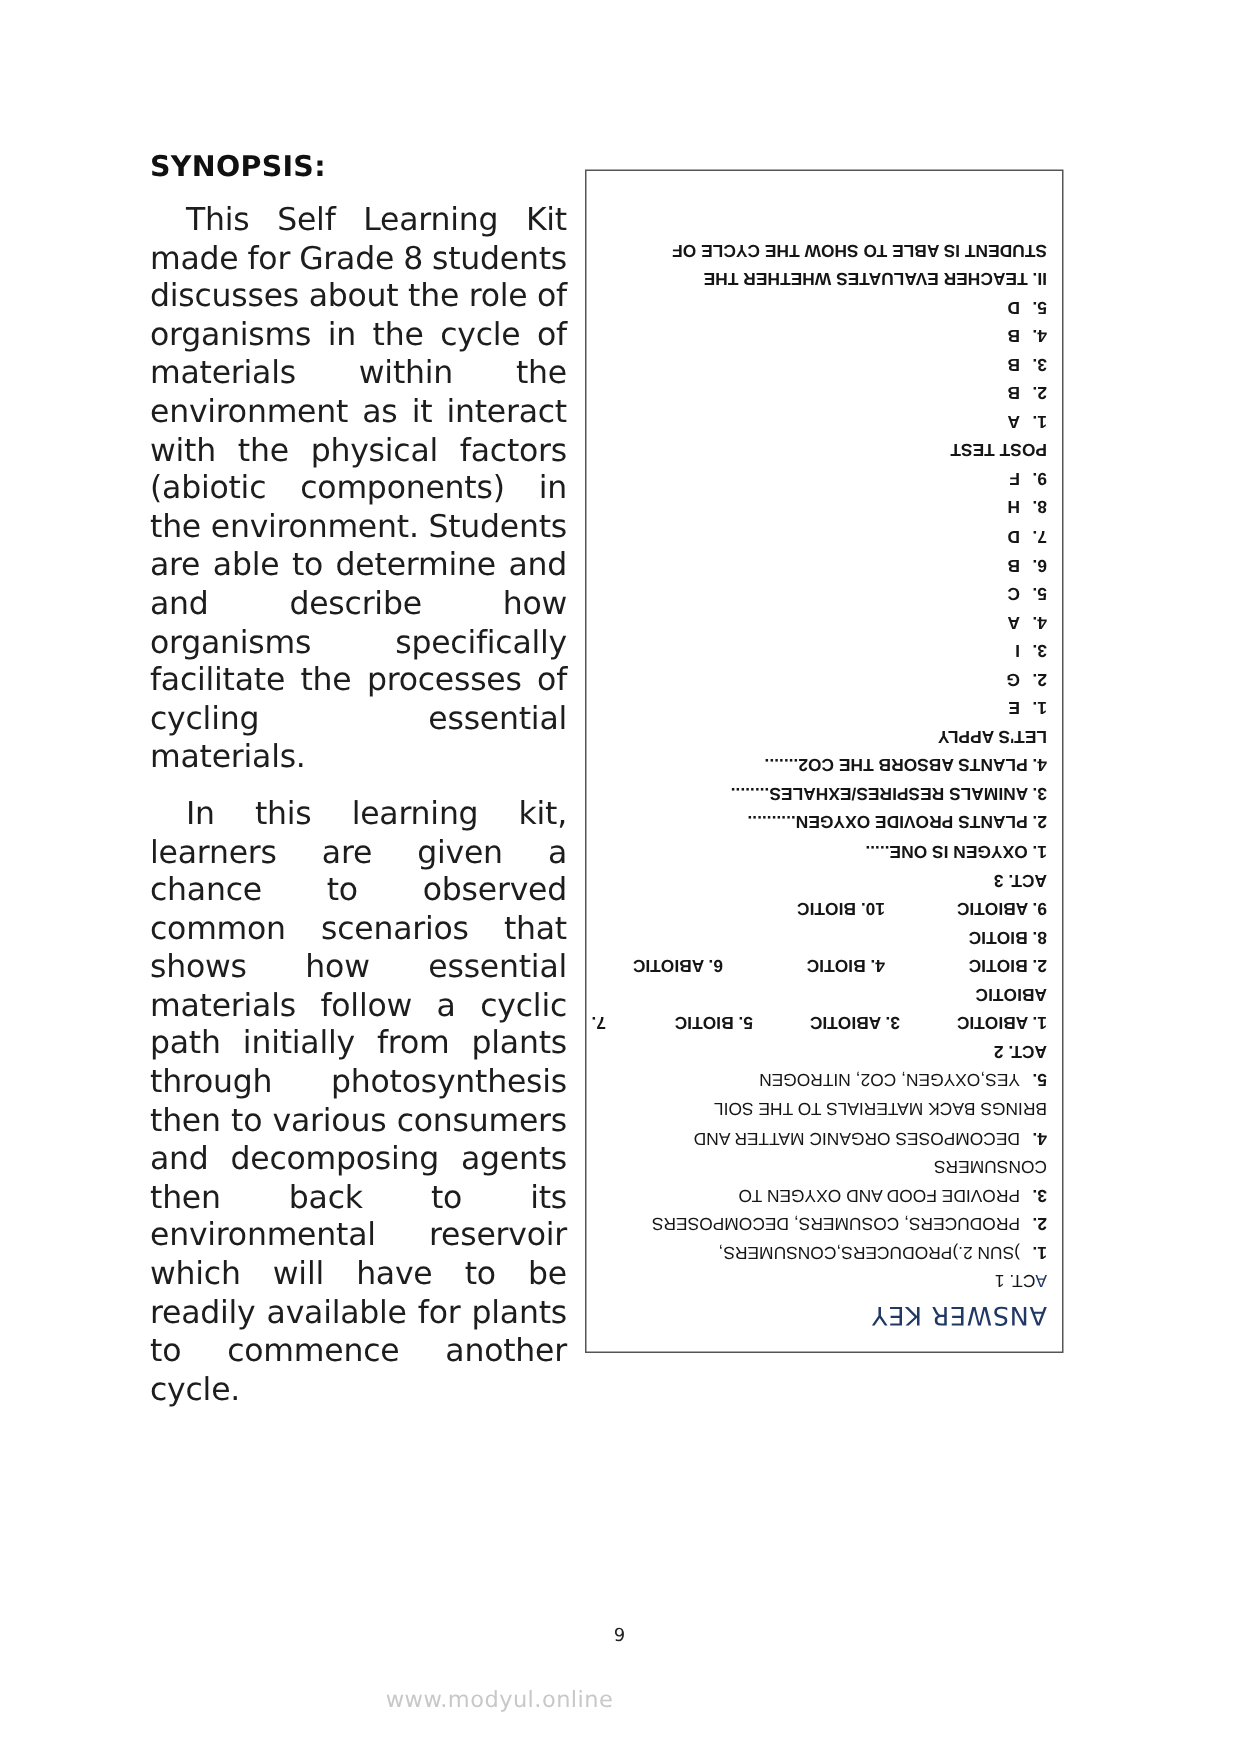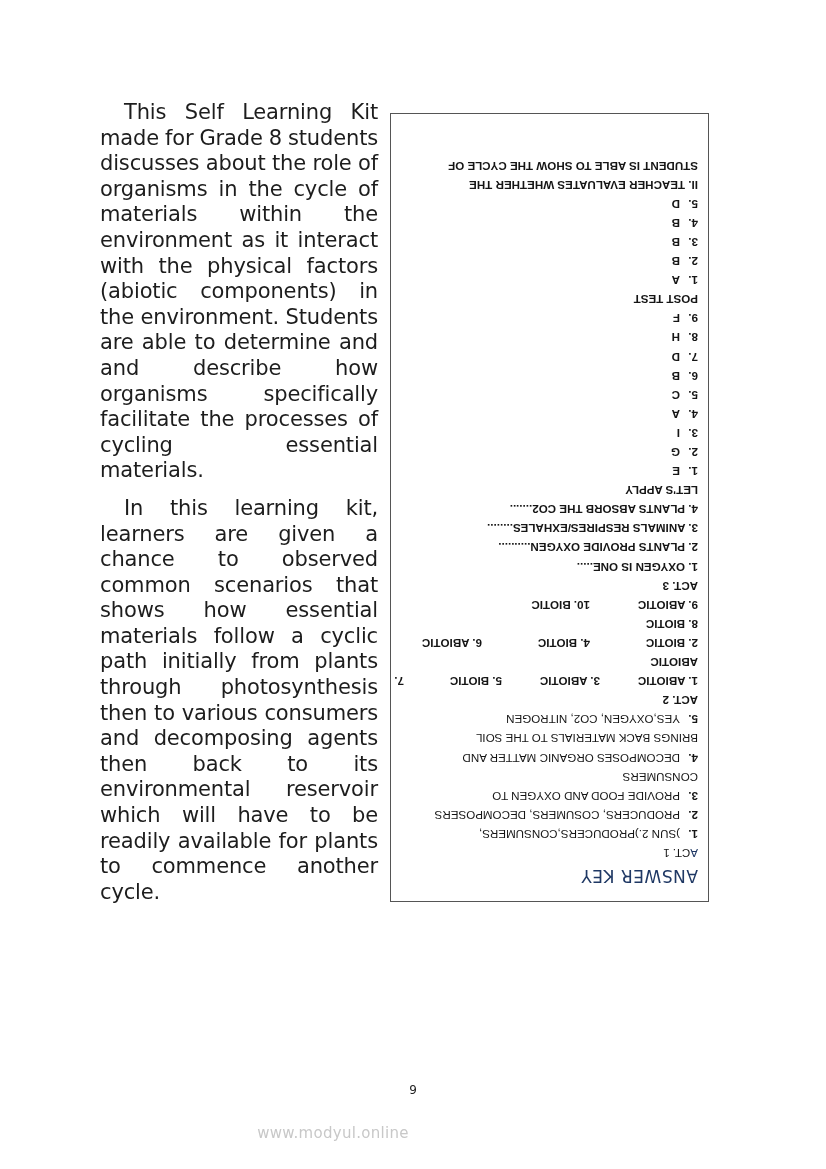--- a/index.html
+++ b/index.html
@@ -19,20 +19,21 @@
   .w1 { width: 98px; }
   .w2 { width: 108px; }
 
   .page-num { position: absolute; left: 0; width: 826px; top: 1083px; text-align: center; font-family: "DejaVu Sans", sans-serif; font-size: 12px; color: #222; }
   .watermark { position: absolute; left: 0; width: 666px; top: 1124px; text-align: center; font-family: "DejaVu Sans", sans-serif; font-size: 15px; color: #c8c8c8; letter-spacing: 0.3px; }
 </style>
 </head>
 <body>
 
 <div class="synopsis">
+  <h1>SYNOPSIS:</h1>
   <p>This Self Learning Kit made for Grade 8 students discusses about the role of organisms in the cycle of materials within the environment as it interact with the physical factors (abiotic components) in the environment. Students are able to determine and and describe how organisms specifically facilitate the processes of cycling essential materials.</p>
   <p>In this learning kit, learners are given a chance to observed common scenarios that shows how essential materials follow a cyclic path initially from plants through photosynthesis then to various consumers and decomposing agents then back to its environmental reservoir which will have to be readily available for plants to commence another cycle.</p>
 </div>
 
 <div class="answer-box">
   <div class="answer-inner">
     <div class="ak-title">ANSWER KEY</div>
 
     <div class="ak-line ak-act1"><span class="a">A</span><span style="font-weight:normal">CT. 1</span></div>
     <div class="ak-line"><span class="num">1.</span><span style="font-weight:normal">)SUN 2.)PRODUCERS,CONSUMERS,</span></div>

